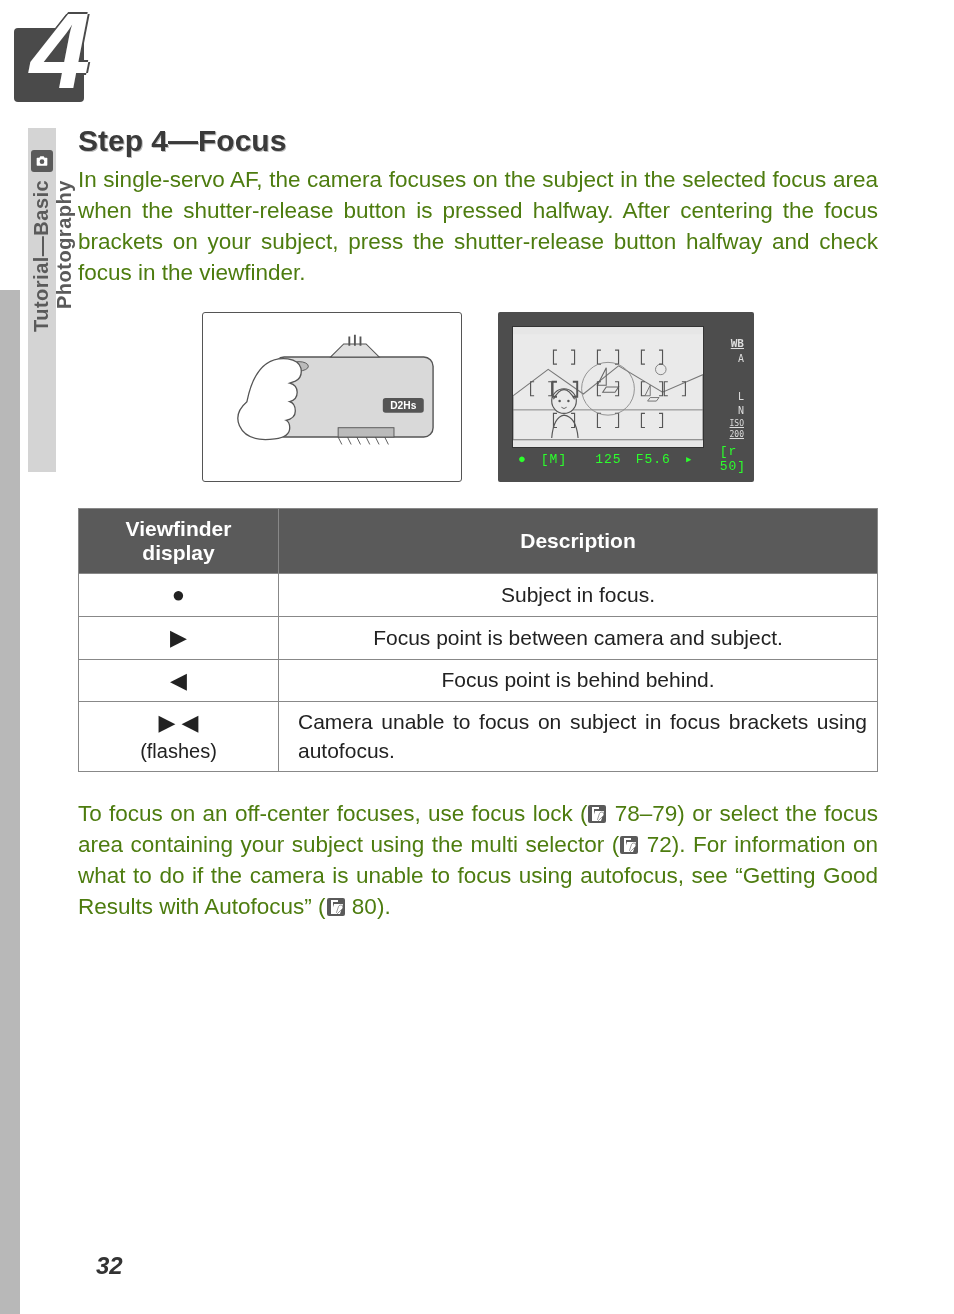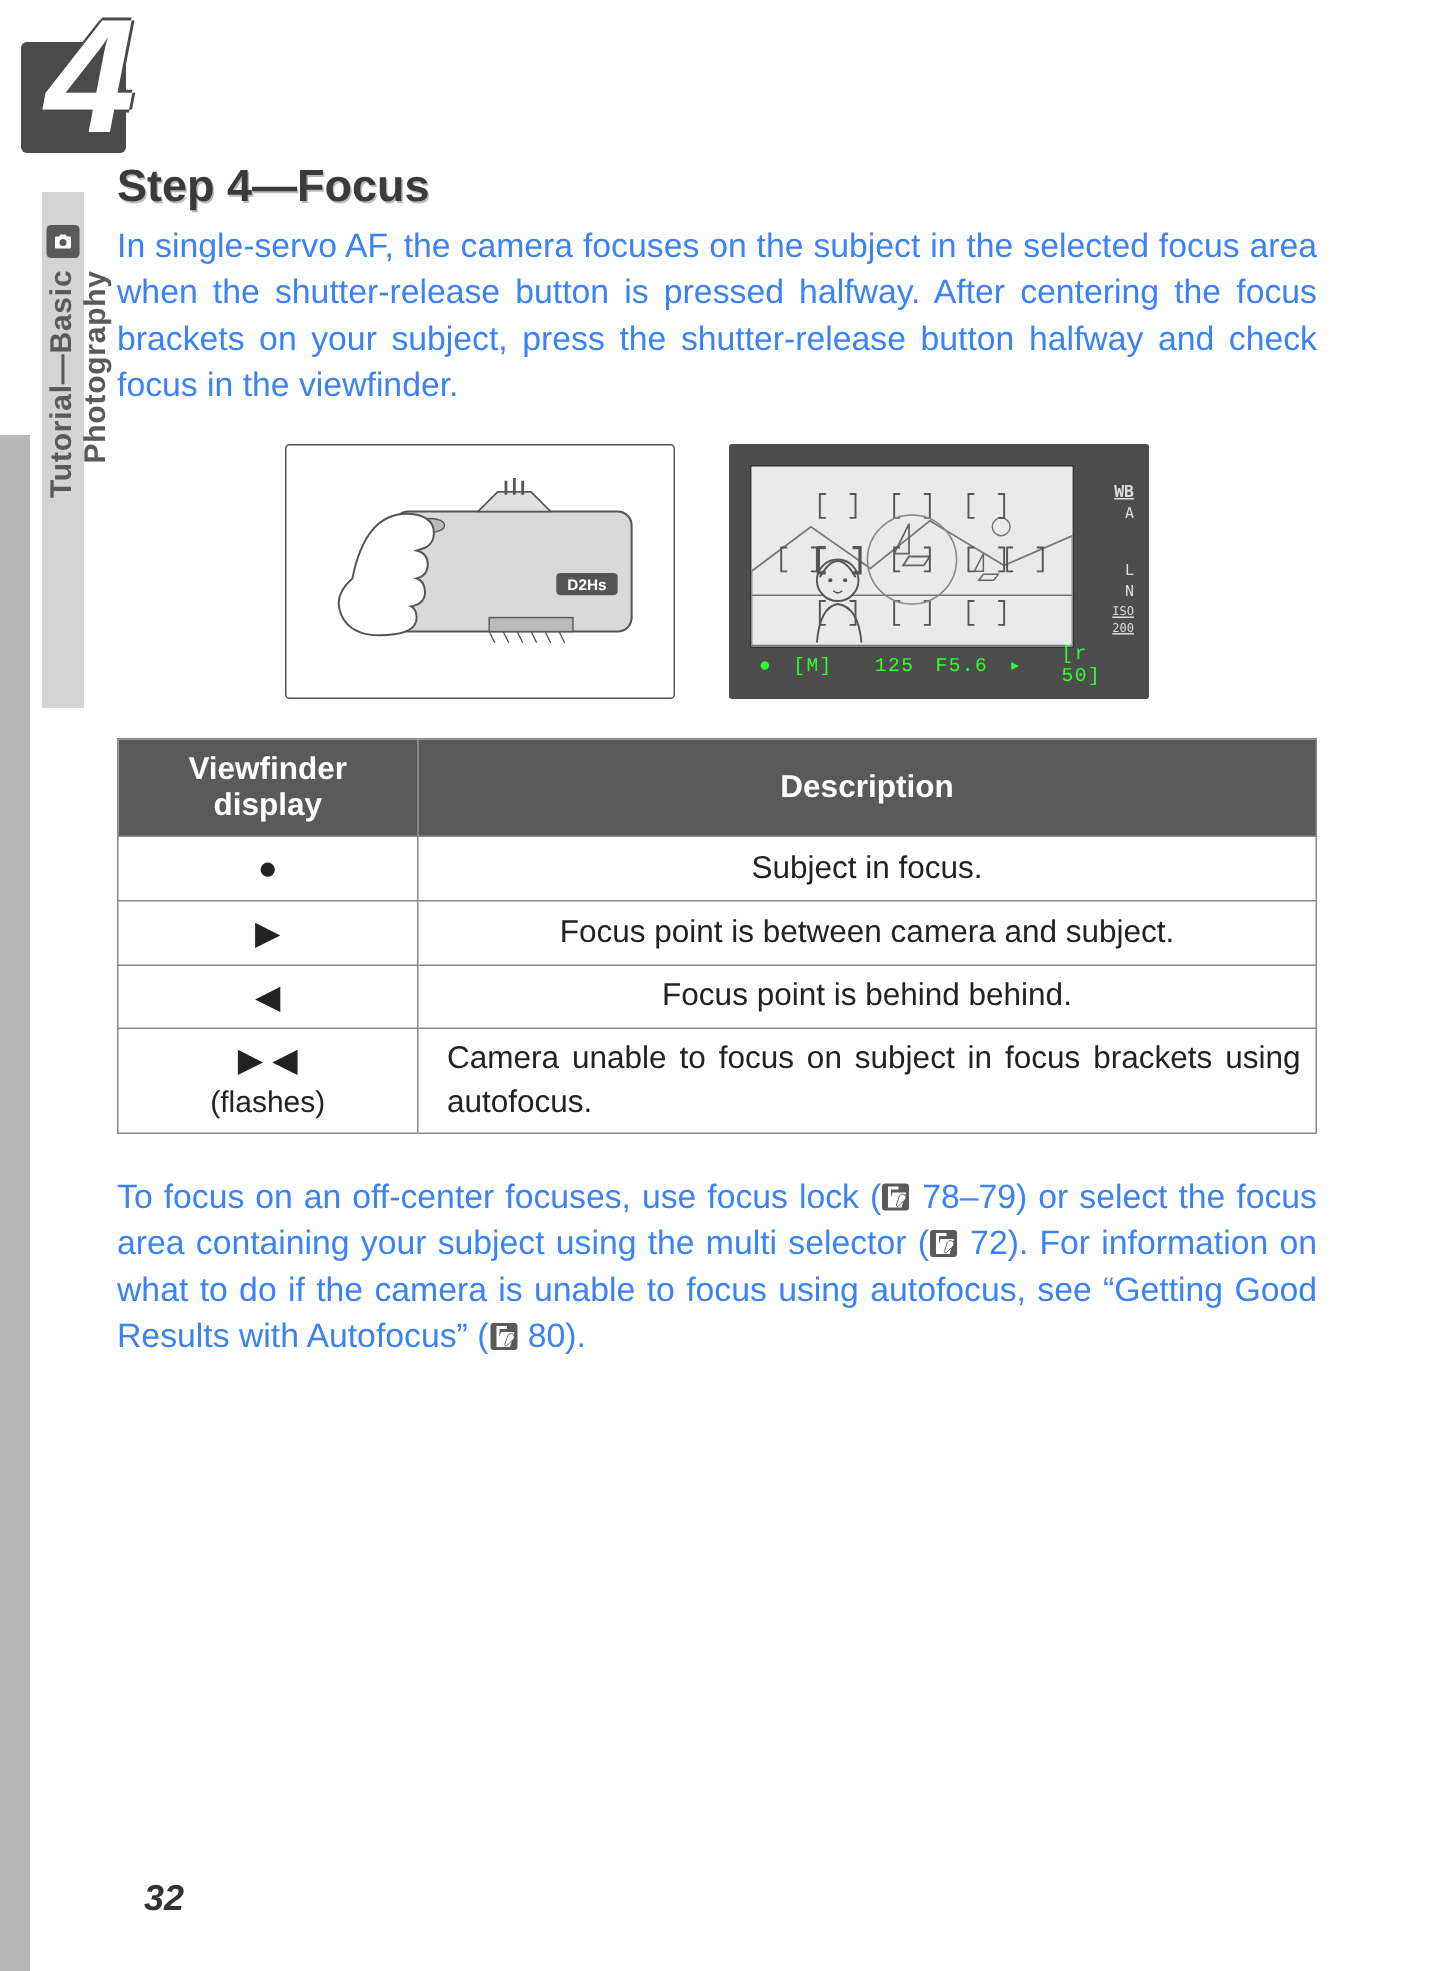--- a/index.html
+++ b/index.html
@@ -61,35 +61,35 @@
     font-weight: 700;
     color: #5a5a5a;
     letter-spacing: 0.5px;
     height: 280px;
     text-align: right;
     font-family: "Segoe UI", Arial, sans-serif;
   }
   
   .content {
     position: absolute;
-    left: 78px; top: 108px;
+    left: 78px; top: 124px;
     width: 800px;
   }
   h2.step-title {
     font-size: 30px;
     font-weight: 800;
     color: #3a3a3a;
     text-shadow: 1px 1px 0 #bbb;
     margin-bottom: 6px;
     font-family: "Segoe UI", Arial, sans-serif;
   }
   p.body {
     font-size: 22.5px;
     line-height: 1.38;
-    color: #3b82f6;
+    color: #4d7c0f;
     text-align: justify;
     font-family: "Segoe UI", Arial, sans-serif;
   }
   
   .illus-row {
     margin-top: 24px;
     display: flex;
     justify-content: center;
     gap: 36px;
   }
@@ -97,21 +97,21 @@
     width: 260px; height: 170px;
     background: #fff;
     border: 1.5px solid #555;
     border-radius: 3px;
     position: relative;
     overflow: hidden;
     padding-left: 16px;
   }
   .illus svg { width: 100%; height: 100%; display: block; }
   .vf-panel {
-    width: 280px; height: 170px;
+    width: 256px; height: 170px;
     background: #4d4d4d;
     border-radius: 2px;
     position: relative;
     padding: 12px;
   }
   .vf-inner {
     position: absolute;
     left: 14px; top: 14px; right: 50px; bottom: 34px;
     background: #e6e6e6;
     border: 1px solid #333;

